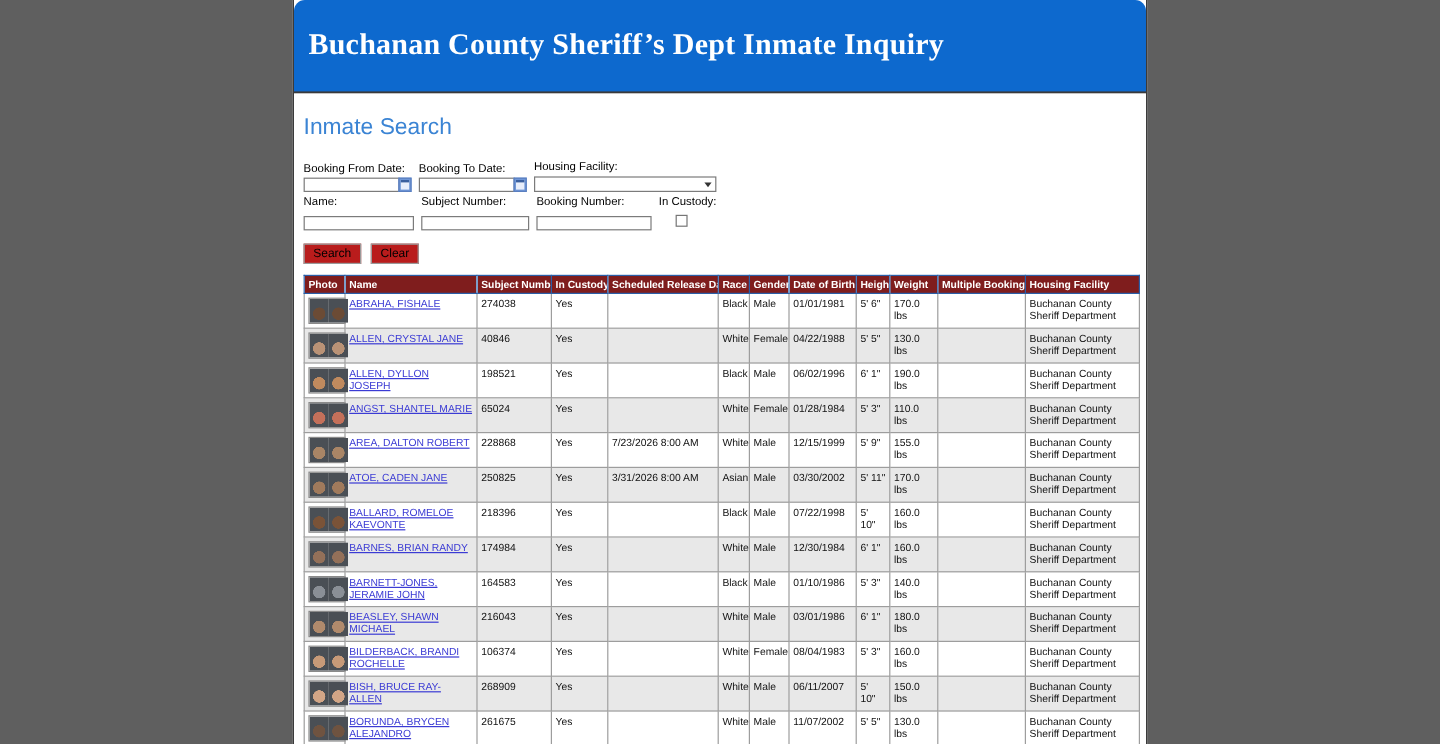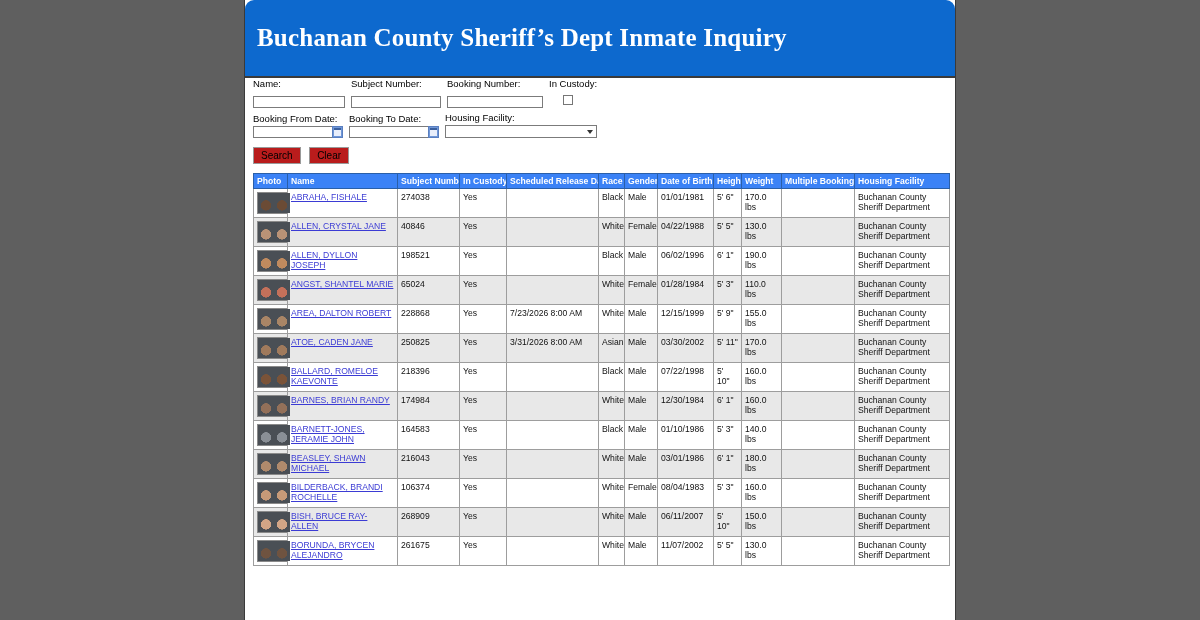--- a/index.html
+++ b/index.html
@@ -116,21 +116,21 @@
 
   
   table.inmates {
     border-collapse: collapse;
     width: 696px;
     table-layout: fixed;
     font-size: 8.6px;
     color: #111;
   }
   table.inmates th {
-    background: #3b82f6;
+    background: #7f1d1d;
     color: #fff;
     font-size: 8.6px;
     font-weight: bold;
     text-align: left;
     padding: 2px 3px;
     border: 1px solid #2a5fa8;
     white-space: nowrap;
     overflow: hidden;
   }
   table.inmates td {
@@ -177,41 +177,23 @@
 
 <div id="page">
   <div class="container">
 
     <div class="banner">
       <div class="banner-title">Buchanan County Sheriff’s Dept Inmate Inquiry</div>
     </div>
 
     <div class="body-area">
 
+      <div class="page-heading">Inmate Search</div>
 
       <div>
-
-        <div class="form-row">
-          <div class="field">
-            <span class="field-label">Name:</span>
-            <input class="txt w-name" type="text" value="" style="">
-          </div>
-          <div class="field">
-            <span class="field-label">Subject Number:</span>
-            <input class="txt w-subject" type="text" value="" style="">
-          </div>
-          <div class="field">
-            <span class="field-label">Booking Number:</span>
-            <input class="txt w-booking" type="text" value="" style="">
-          </div>
-          <div class="field">
-            <span class="field-label">In Custody:</span>
-            <span class="chk"></span>
-          </div>
-        </div>
 
         <div class="form-row">
           <div class="field">
             <span class="field-label">Booking From Date:</span>
             <span class="date-wrap">
               <input class="txt w-date" type="text" value="" style="">
               <span class="cal-btn">
                   <span class="cal-glyph"></span>
                 </span>
             </span>
@@ -223,20 +205,39 @@
               <span class="cal-btn">
                   <span class="cal-glyph"></span>
                 </span>
             </span>
           </div>
           <div class="field">
             <span class="field-label">Housing Facility:</span>
             <span class="sel">
               <span class="chev"></span>
             </span>
+          </div>
+        </div>
+
+        <div class="form-row">
+          <div class="field">
+            <span class="field-label">Name:</span>
+            <input class="txt w-name" type="text" value="" style="">
+          </div>
+          <div class="field">
+            <span class="field-label">Subject Number:</span>
+            <input class="txt w-subject" type="text" value="" style="">
+          </div>
+          <div class="field">
+            <span class="field-label">Booking Number:</span>
+            <input class="txt w-booking" type="text" value="" style="">
+          </div>
+          <div class="field">
+            <span class="field-label">In Custody:</span>
+            <span class="chk"></span>
           </div>
         </div>
 
         <div class="btn-row">
           <button class="btn">Search</button>
           <button class="btn">Clear</button>
         </div>
       </div>
 
 

